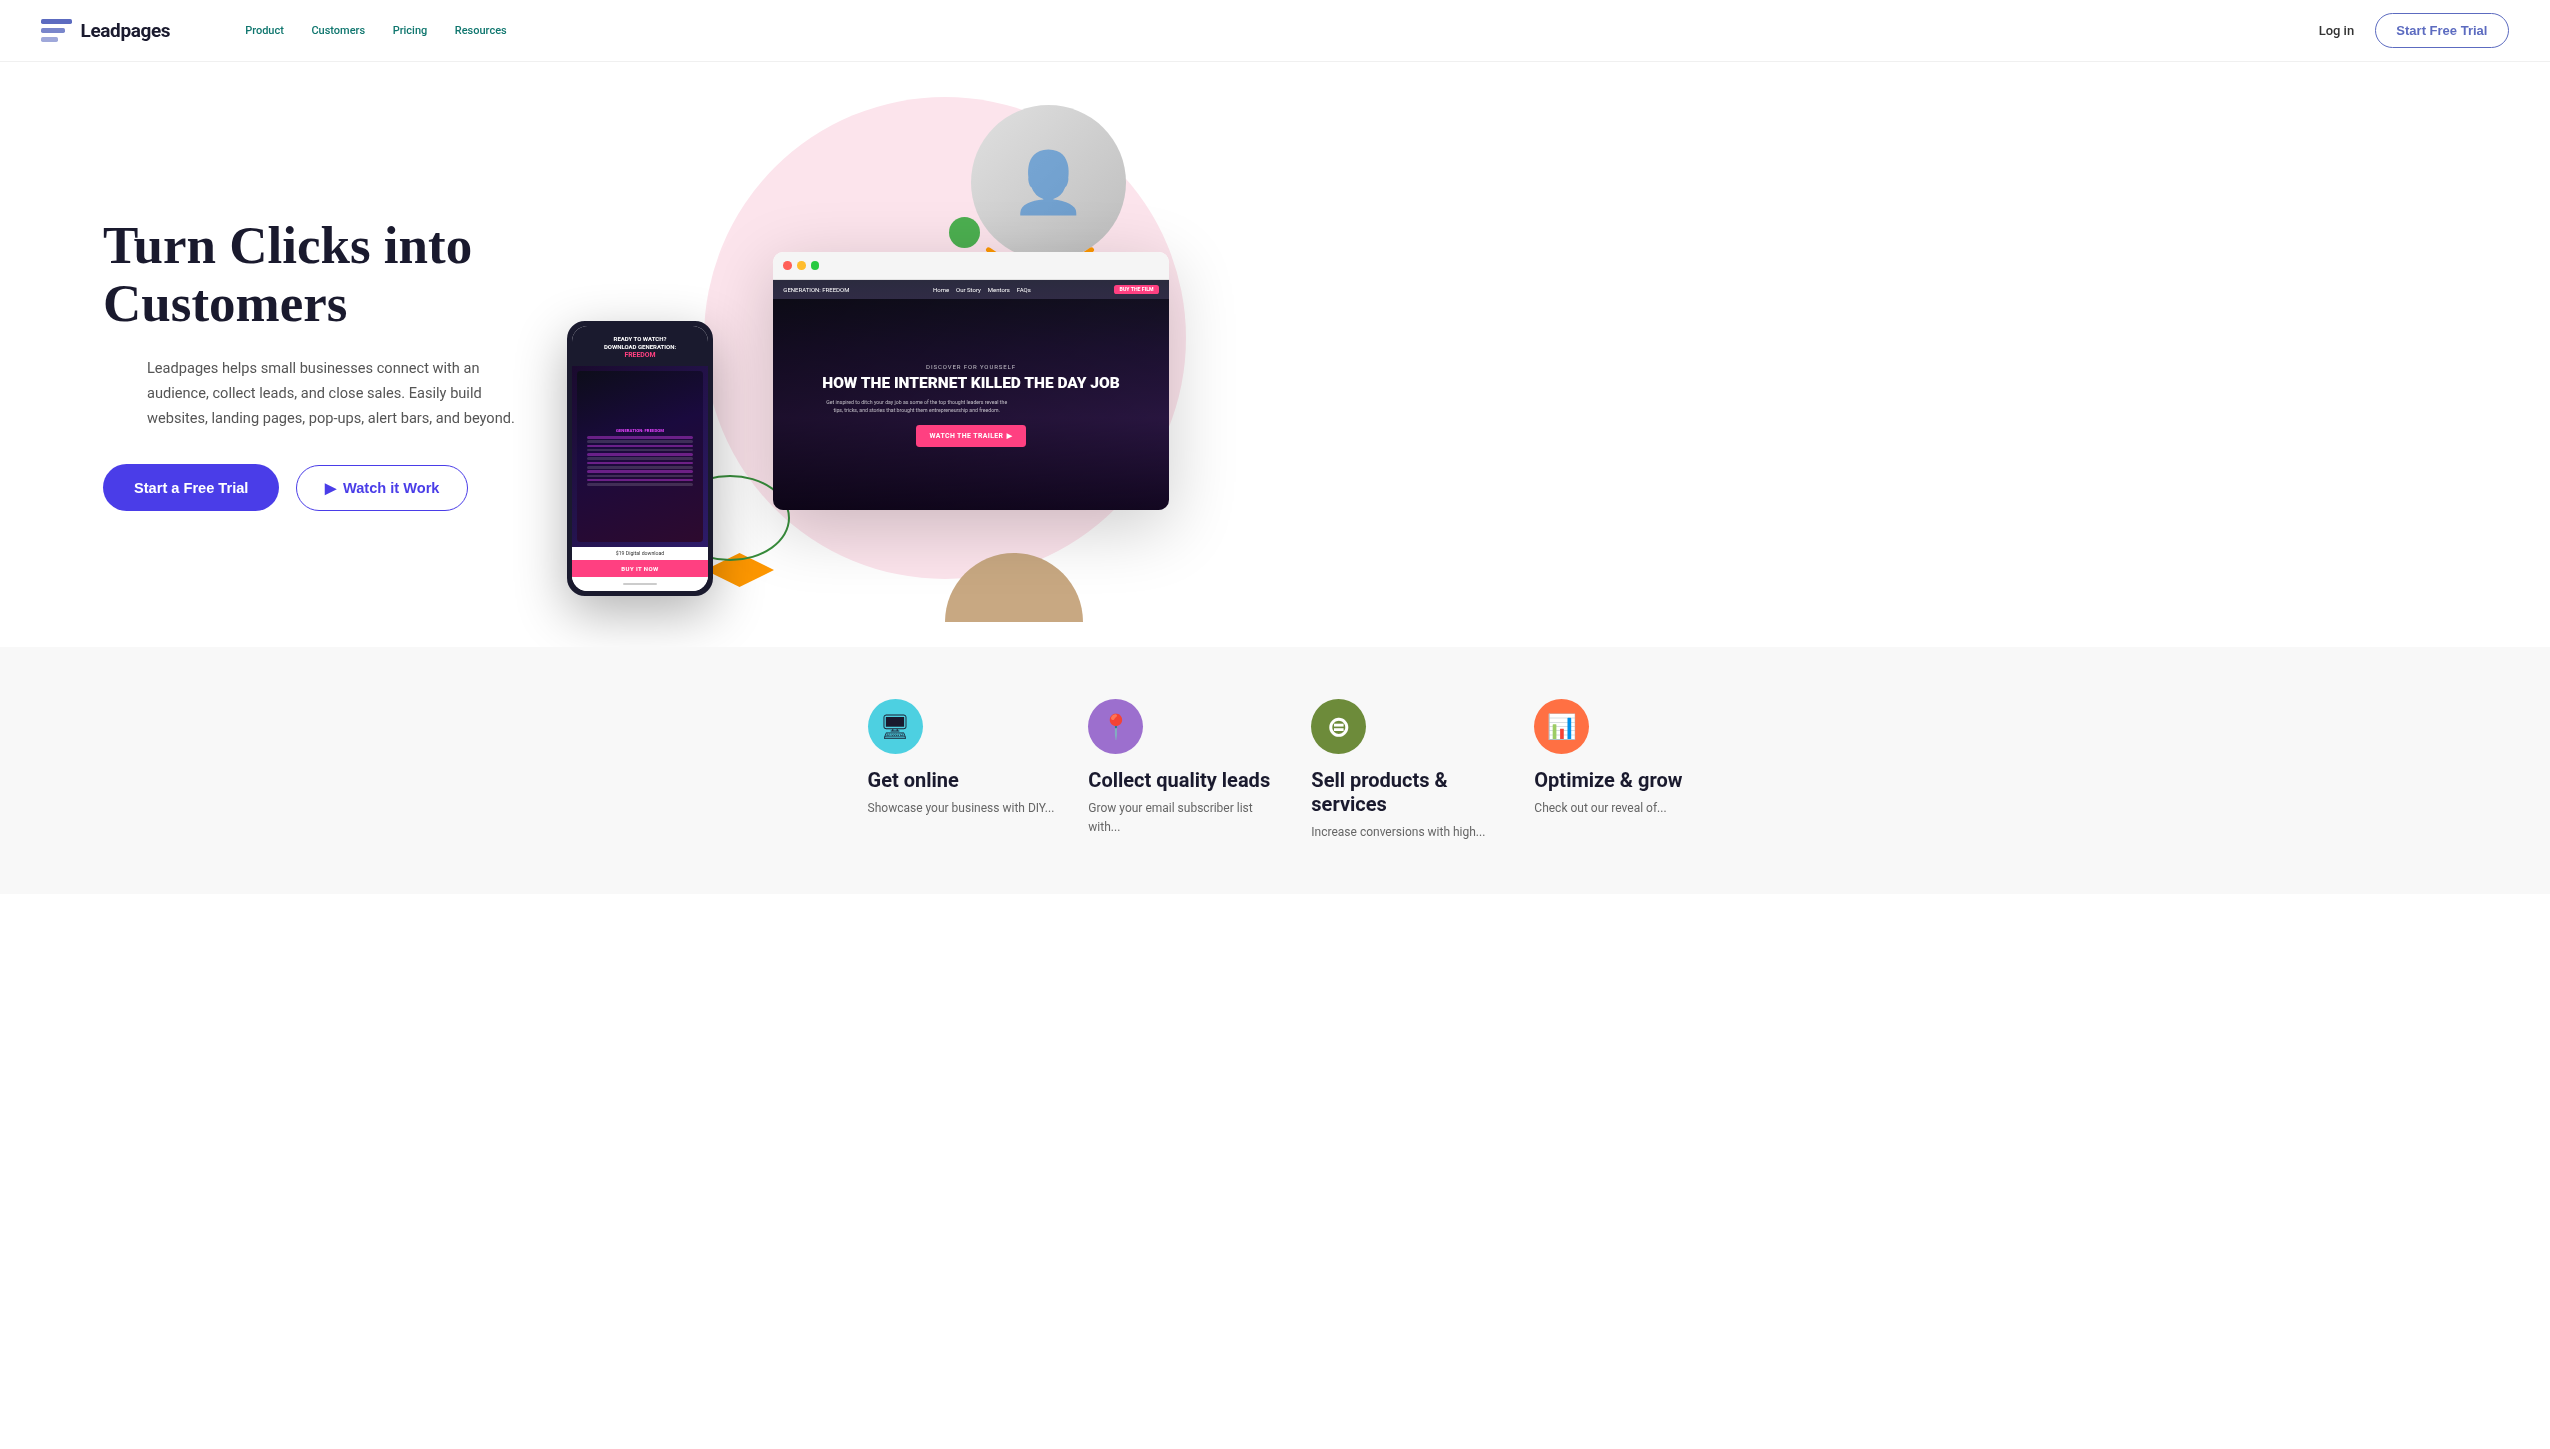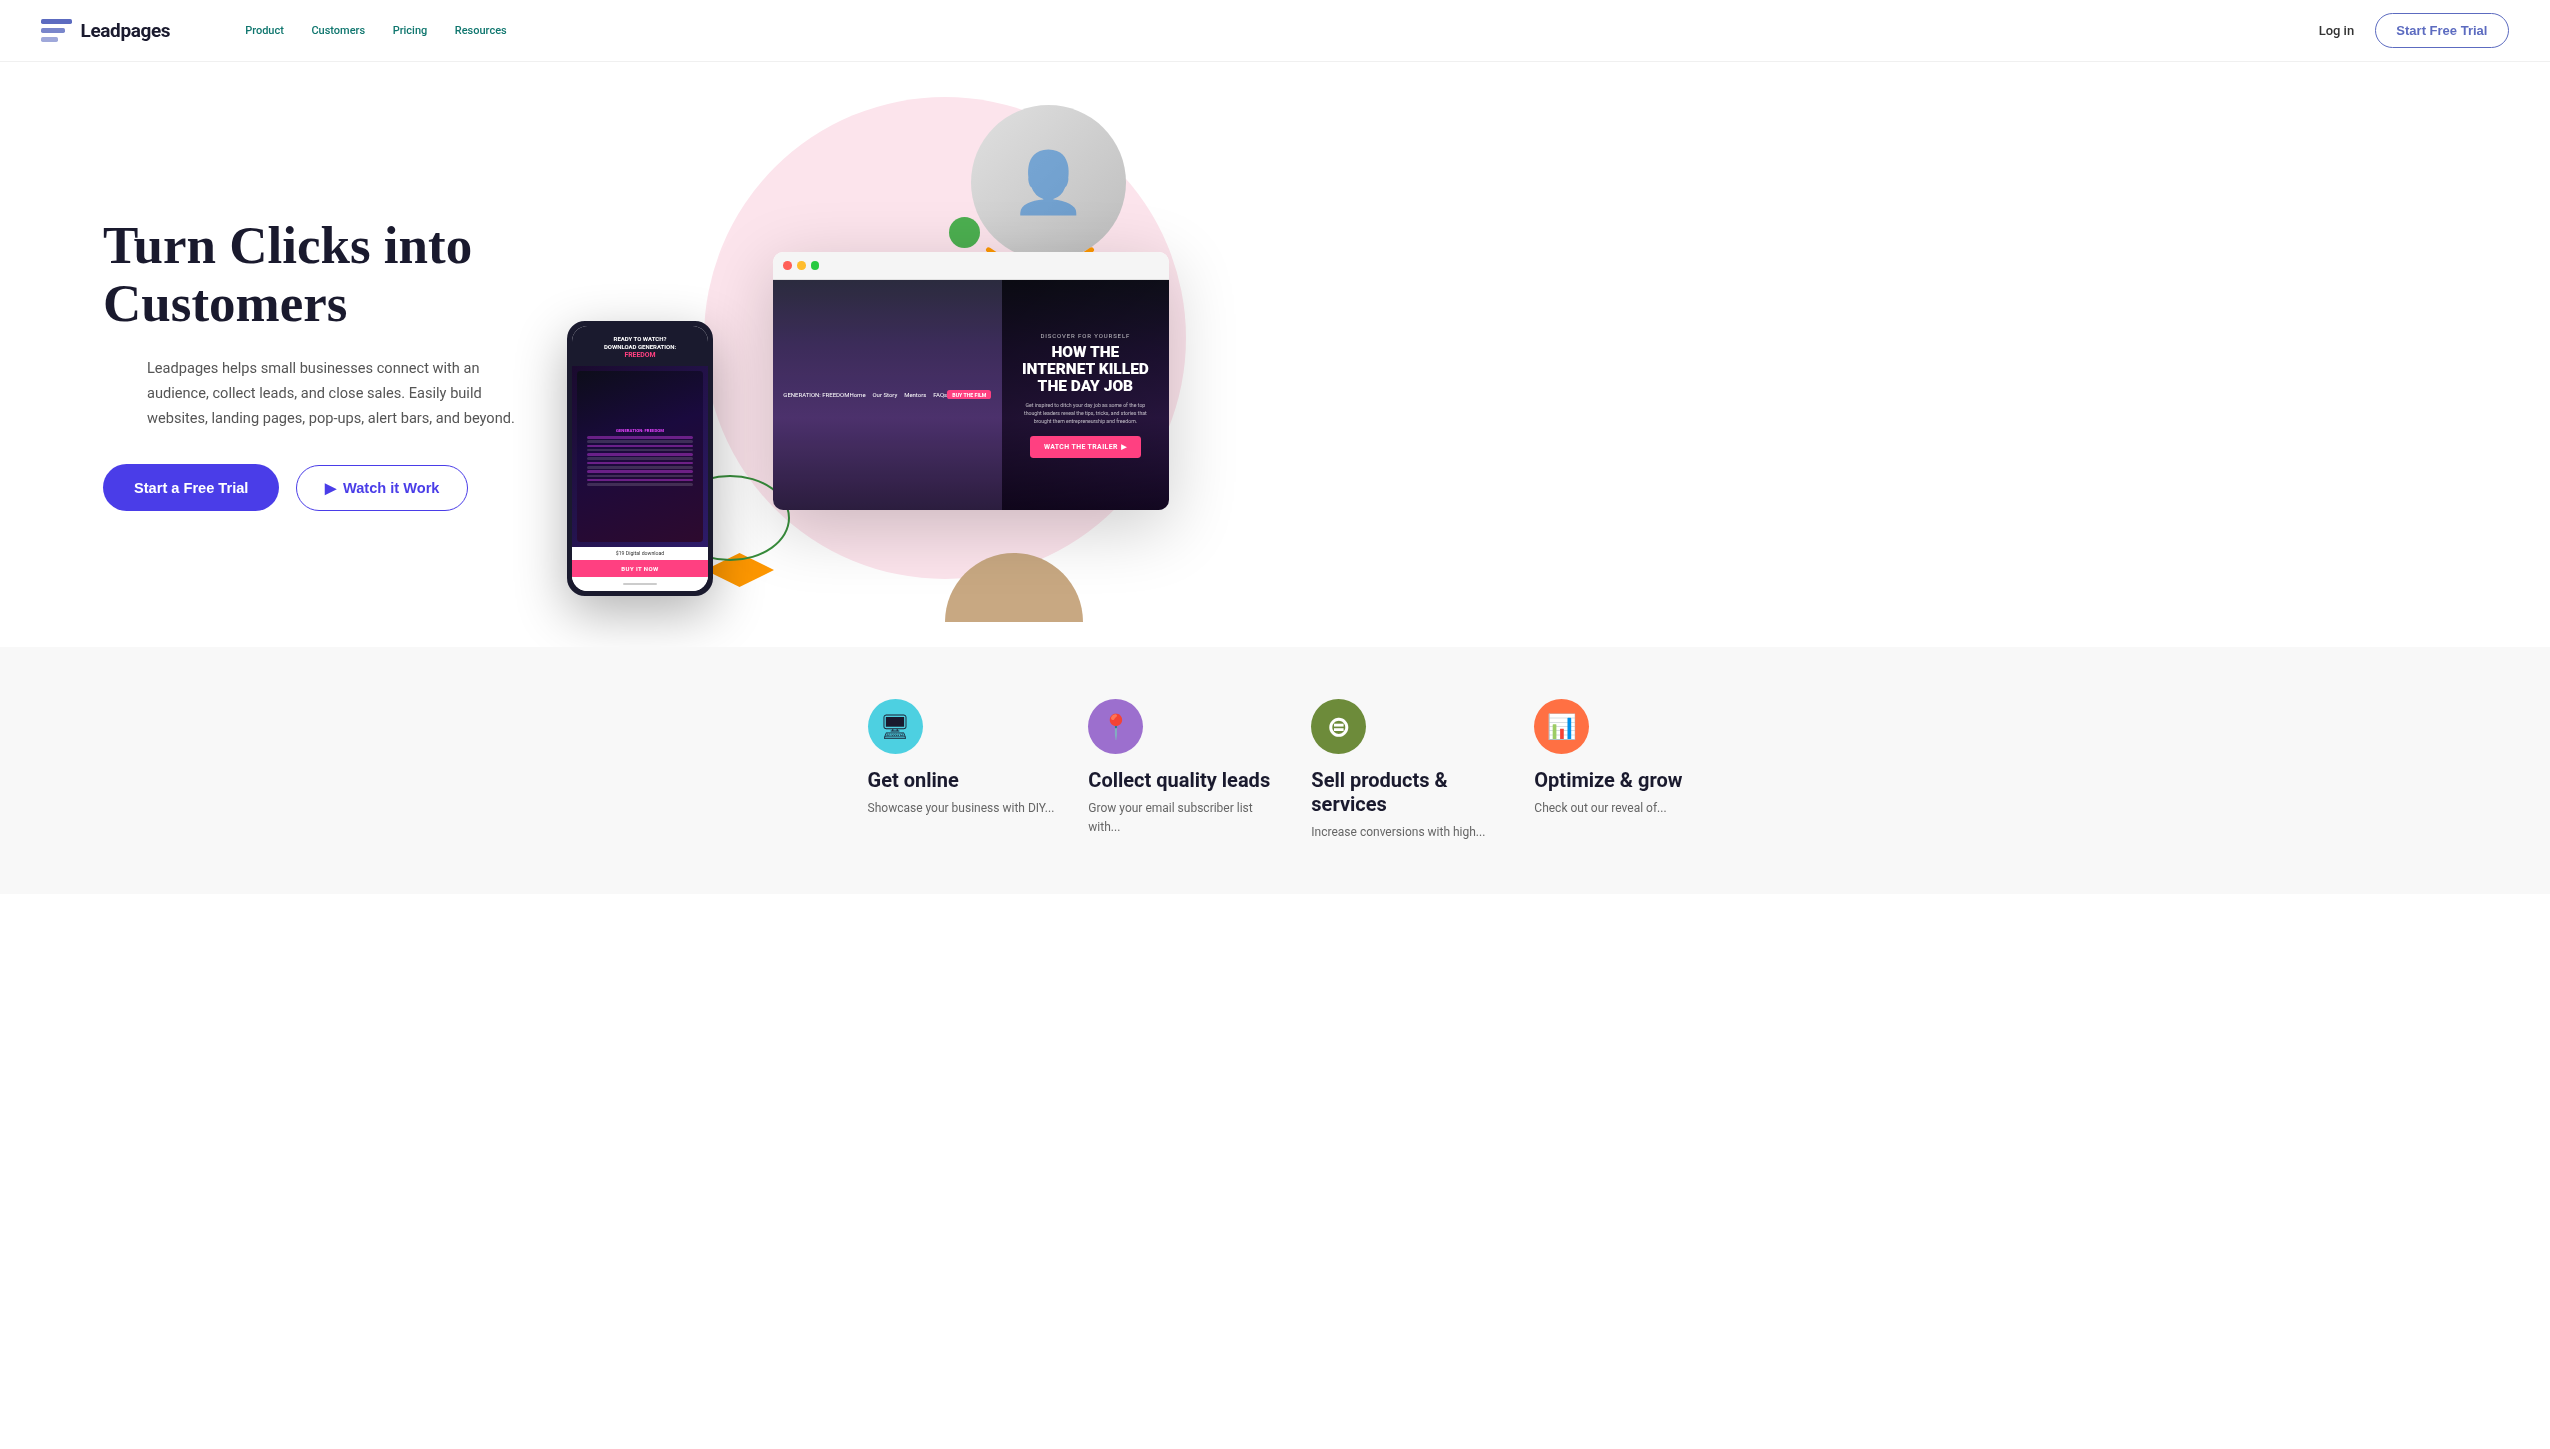--- a/index.html
+++ b/index.html
@@ -284,21 +284,21 @@
       width: 8.6px; height: 8.6px; border-radius: 50%;
     }
     .browser-dot.red { background: #ff5f57; }
     .browser-dot.yellow { background: #ffbd2e; }
     .browser-dot.green { background: #28ca41; }
     .browser-content {
       width: 100%;
       height: calc(100% - 27.5px);
       background: linear-gradient(180deg, #1a1a2e 0%, #2d1b4e 30%, #3d2060 60%, #1a0a2e 100%);
       display: flex;
-      flex-direction: row;
+      flex-direction: column;
       overflow: hidden;
     }
     .browser-nav-bar {
       background: rgba(255,255,255,0.08);
       display: flex;
       align-items: center;
       justify-content: space-between;
       padding: 5.2px 10.3px;
       font-size: 6px;
       color: #fff;

